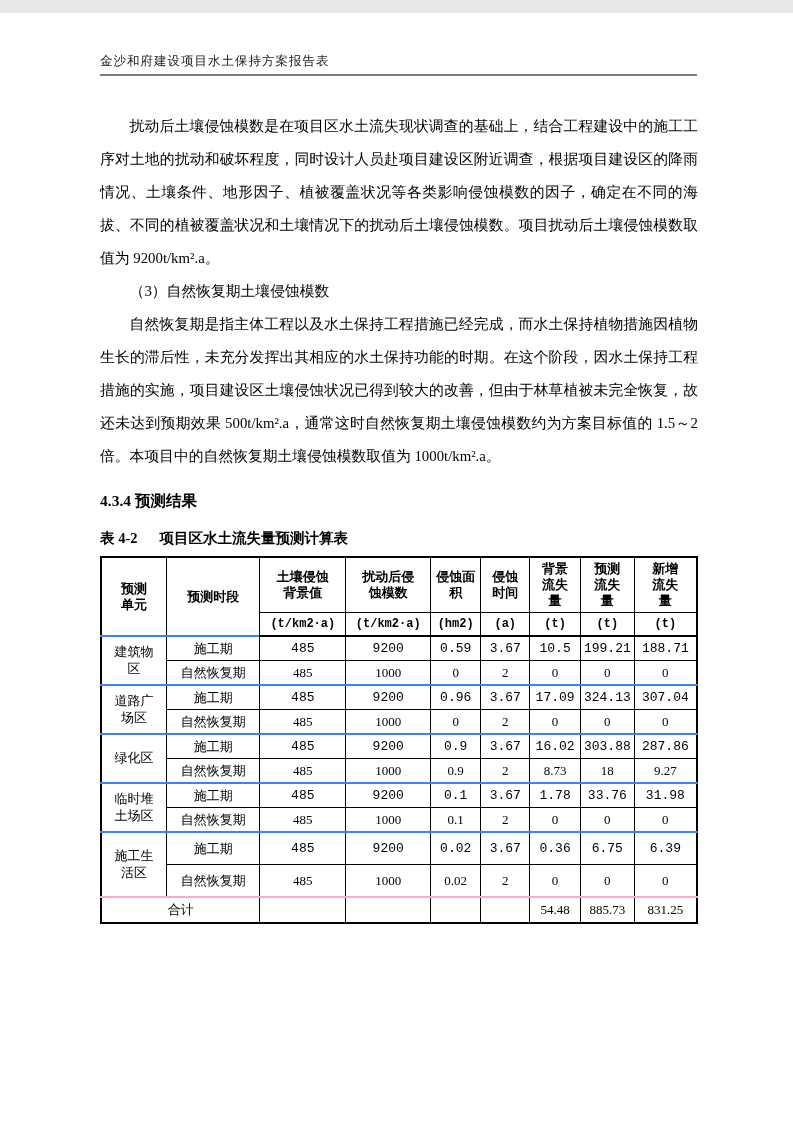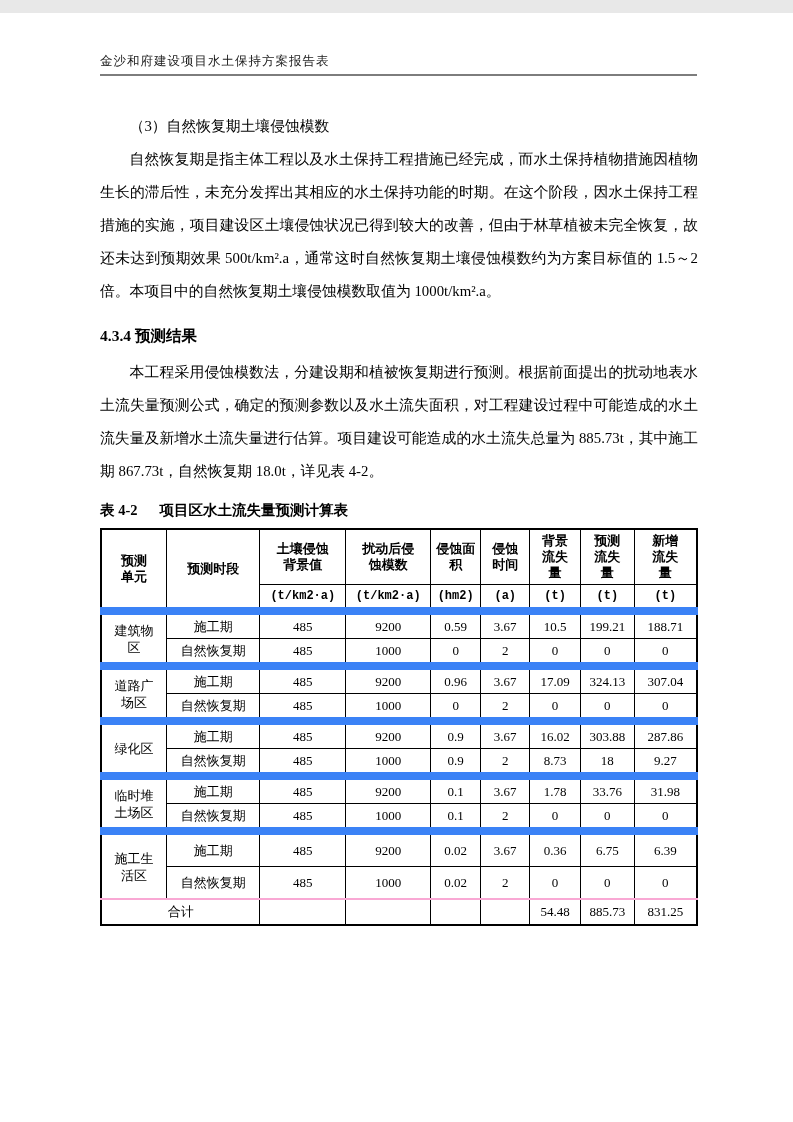--- a/index.html
+++ b/index.html
@@ -39,43 +39,43 @@
     font-size:13px;
   }
   table.pred tr.urow td {
     font-family:"Liberation Mono","DejaVu Sans Mono",monospace;
     font-weight:bold; font-size:12px; height:20px;
     border-bottom:2px solid #000;
   }
   table.pred td.unitcell { white-space:pre-line; line-height:17px; }
   table.pred tr.drow td { height:21px; }
   table.pred tr.tall td { height:29px; }
-  table.pred tr.grp td { border-top:8px solid #3b82f6; }
+  table.pred tr.grp td { border-top:2px solid #3b82f6;font-family:Liberation Mono, monospace; }
   table.pred tr.trow td { height:22px; border-top:2px solid #f9a8d4; }
   .page-num { text-align:center; font-size:12.5px; margin-top:15px; }
 </style>
 </head>
 <body>
 
 <div class="page">
 
   <div class="doc-header">
     <div class="doc-header-inner">
       <span>金沙和府建设项目水土保持方案报告表</span>
     </div>
   </div>
 
   <div class="content">
 
+    <p class="para">扰动后土壤侵蚀模数是在项目区水土流失现状调查的基础上，结合工程建设中的施工工序对土地的扰动和破坏程度，同时设计人员赴项目建设区附近调查，根据项目建设区的降雨情况、土壤条件、地形因子、植被覆盖状况等各类影响侵蚀模数的因子，确定在不同的海拔、不同的植被覆盖状况和土壤情况下的扰动后土壤侵蚀模数。项目扰动后土壤侵蚀模数取值为 9200t/km².a。</p>
 
     <p class="sub">（3）自然恢复期土壤侵蚀模数</p>
     <p class="para">自然恢复期是指主体工程以及水土保持工程措施已经完成，而水土保持植物措施因植物生长的滞后性，未充分发挥出其相应的水土保持功能的时期。在这个阶段，因水土保持工程措施的实施，项目建设区土壤侵蚀状况已得到较大的改善，但由于林草植被未完全恢复，故还未达到预期效果 500t/km².a，通常这时自然恢复期土壤侵蚀模数约为方案目标值的 1.5～2 倍。本项目中的自然恢复期土壤侵蚀模数取值为 1000t/km².a。</p>
 
     <h2 class="sec">4.3.4 预测结果</h2>
-    <p class="para">本工程采用侵蚀模数法，分建设期和植被恢复期进行预测。根据前面提出的扰动地表水土流失量预测公式，确定的预测参数以及水土流失面积，对工程建设过程中可能造成的水土流失量及新增水土流失量进行估算。项目建设可能造成的水土流失总量为 885.73t，其中施工期 867.73t，自然恢复期 18.0t，详见表 4-2。</p>
 
     <div class="caption">
       <span class="cap-label">表 4-2</span><span>项目区水土流失量预测计算表</span>
     </div>
 
     <table class="pred">
       <colgroup>
         <col style="width:11%">
           <col style="width:15.6%">
           <col style="width:14.4%">

